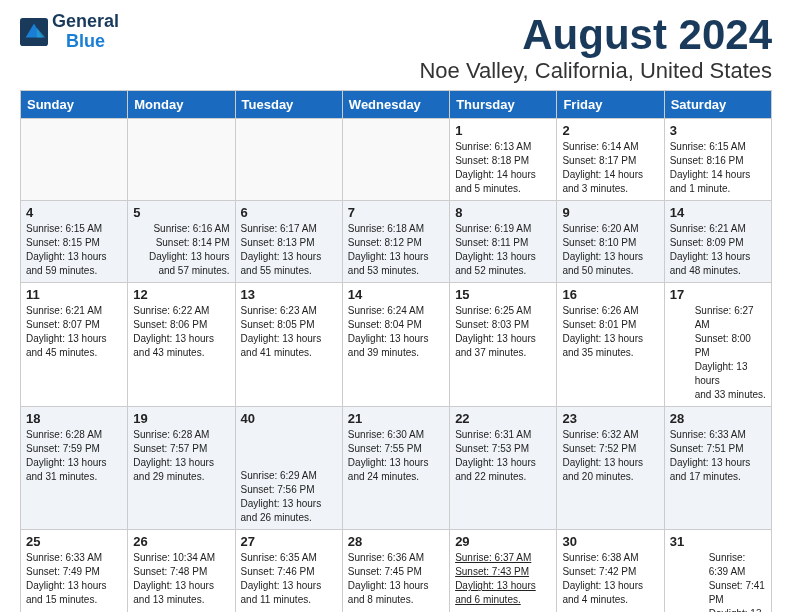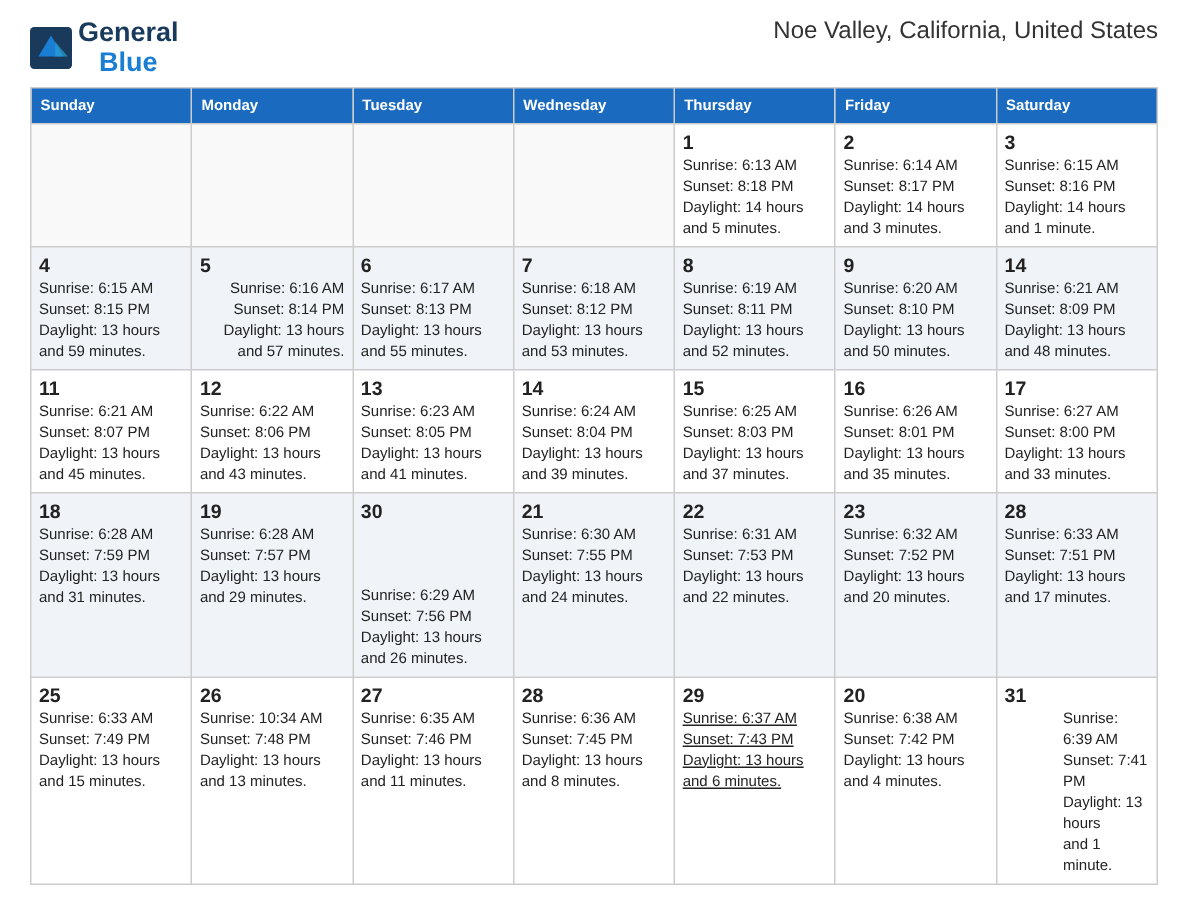--- a/index.html
+++ b/index.html
@@ -6,23 +6,23 @@
     body { font-family: Arial, sans-serif; background: #fff; width: 792px; min-height: 612px; }
     .page { width: 792px; padding: 12px 20px 10px 20px; }
     .header-top { display: flex; align-items: flex-start; justify-content: space-between; margin-bottom: 4px; }
     .logo { display: flex; align-items: center; }
     .logo-text { display: flex; flex-direction: column; line-height: 1.1; }
     .logo-general { font-size: 18px; font-weight: bold; color: #1a3a5c; }
     .logo-blue { font-size: 18px; font-weight: bold; color: #1a7fd4; text-align: center; }
     .logo-icon { width: 28px; height: 28px; margin-right: 4px; }
     .title-block { text-align: right; }
     .main-title { font-size: 42px; font-weight: bold; color: #1a3a5c; line-height: 1.1; }
-    .subtitle { font-size: 16px; color: #333; font-weight: normal; }
+    .subtitle { font-size: 22px; color: #333; font-weight: normal; }
     .calendar { width: 100%; border-collapse: collapse; margin-top: 6px; }
-    .calendar th { background: #1a6bbf; color: #fff; font-size: 10px; font-weight: bold; text-align: left; padding: 6px 6px; border: 1px solid #ccc; }
+    .calendar th { background: #1a6bbf; color: #fff; font-size: 13px; font-weight: bold; text-align: left; padding: 6px 6px; border: 1px solid #ccc; }
     .calendar td { vertical-align: top; border: 1px solid #ccc; padding: 4px 5px; font-size: 10.5px; color: #222; width: calc(100%/7); min-height: 80px; height: 82px; }
     .calendar td.empty { background: #f9f9f9; }
     .day-num { font-size: 13px; font-weight: bold; color: #222; display: block; margin-bottom: 2px; }
     .day-info { font-size: 10px; color: #222; line-height: 1.4; }
     .row-even td { background: #f0f4f8; }
   </style>
 </head>
 <body>
 
 <div class="page">
@@ -32,20 +32,21 @@
         <rect x="0" y="0" width="40" height="40" rx="4" fill="#1a3a5c"></rect>
         <polygon points="20,8 32,28 8,28" fill="#1a7fd4"></polygon>
         <polygon points="24,14 36,28 24,28" fill="#2a9fd4" opacity="0.7"></polygon>
       </svg>
       <div class="logo-text">
         <span class="logo-general">General</span>
         <span class="logo-blue">Blue</span>
       </div>
     </div>
     <div class="title-block">
+      <div class="main-title">August 2024</div>
       <div class="subtitle">Noe Valley, California, United States</div>
     </div>
   </div>
 
   <table class="calendar">
     <thead>
       <tr>
       <th>Sunday</th>
           <th>Monday</th>
           <th>Tuesday</th>
@@ -172,21 +173,21 @@
           </td>
           <td>
             <span class="day-num">16</span>
             <div class="day-info" style="white-space: pre-line;">Sunrise: 6:26 AM
 Sunset: 8:01 PM
 Daylight: 13 hours
 and 35 minutes.</div>
           </td>
           <td>
             <span class="day-num">17</span>
-            <div class="day-info" style="white-space: pre-line;">Sunrise: 6:27 AM
+            <div class="day-info" style="white-space: pre-line; margin-left: 25px;">Sunrise: 6:27 AM
 Sunset: 8:00 PM
 Daylight: 13 hours
 and 33 minutes.</div>
           </td>
         </tr>
         <tr class="row-even">
           <td>
             <span class="day-num">18</span>
             <div class="day-info" style="white-space: pre-line;">Sunrise: 6:28 AM
 Sunset: 7:59 PM
@@ -194,21 +195,21 @@
 and 31 minutes.</div>
           </td>
           <td>
             <span class="day-num">19</span>
             <div class="day-info" style="white-space: pre-line;">Sunrise: 6:28 AM
 Sunset: 7:57 PM
 Daylight: 13 hours
 and 29 minutes.</div>
           </td>
           <td>
-            <span class="day-num">30</span>
+            <span class="day-num">40</span>
             <div class="day-info" style="white-space: pre-line; margin-top: 43px;">Sunrise: 6:29 AM
 Sunset: 7:56 PM
 Daylight: 13 hours
 and 26 minutes.</div>
           </td>
           <td>
             <span class="day-num">21</span>
             <div class="day-info" style="white-space: pre-line;">Sunrise: 6:30 AM
 Sunset: 7:55 PM
 Daylight: 13 hours
@@ -266,21 +267,21 @@
 and 8 minutes.</div>
           </td>
           <td>
             <span class="day-num">29</span>
             <div class="day-info" style="white-space: pre-line; text-decoration: underline;">Sunrise: 6:37 AM
 Sunset: 7:43 PM
 Daylight: 13 hours
 and 6 minutes.</div>
           </td>
           <td>
-            <span class="day-num">20</span>
+            <span class="day-num">30</span>
             <div class="day-info" style="white-space: pre-line;">Sunrise: 6:38 AM
 Sunset: 7:42 PM
 Daylight: 13 hours
 and 4 minutes.</div>
           </td>
           <td>
             <span class="day-num">31</span>
             <div class="day-info" style="white-space: pre-line; margin-left: 39px;">Sunrise: 6:39 AM
 Sunset: 7:41 PM
 Daylight: 13 hours

